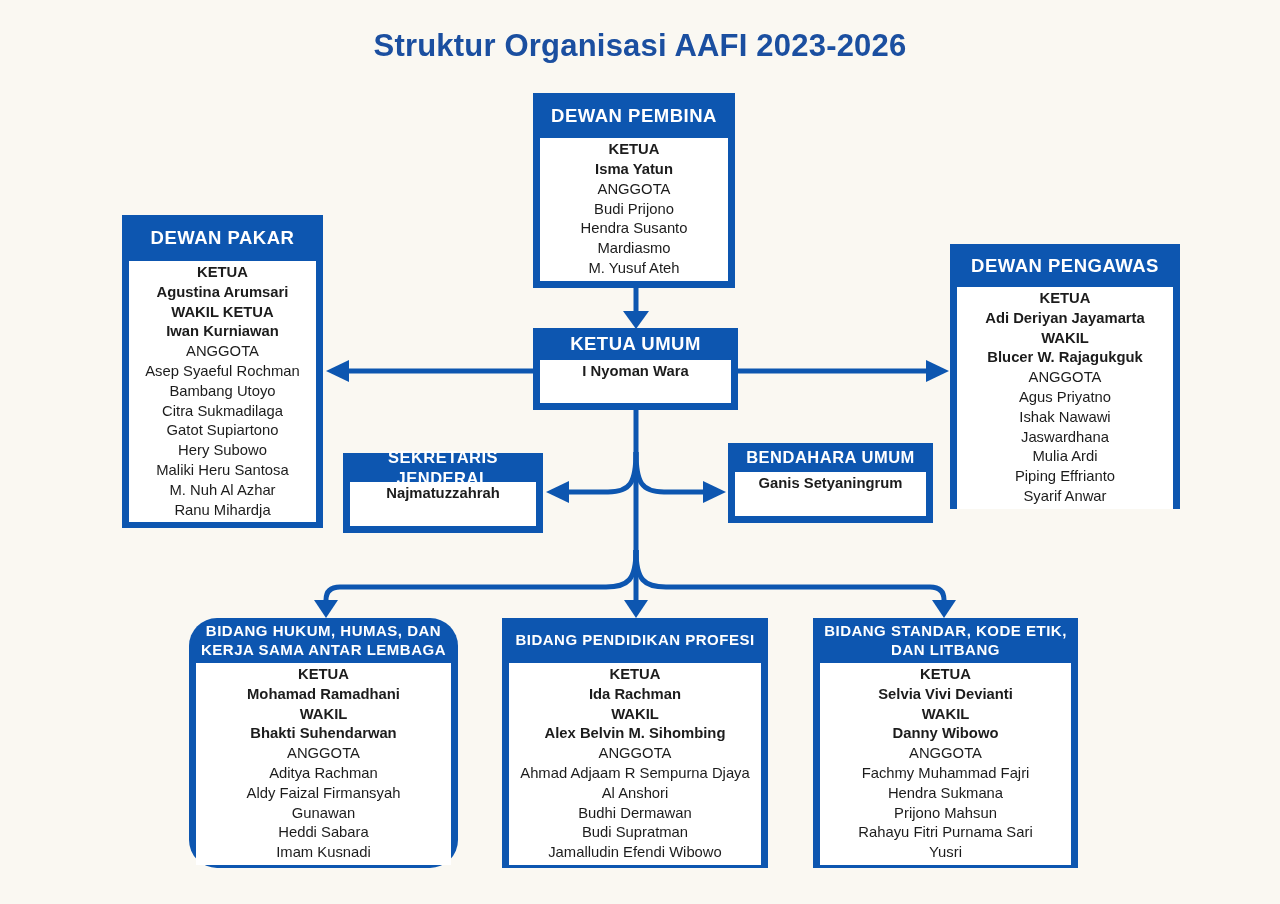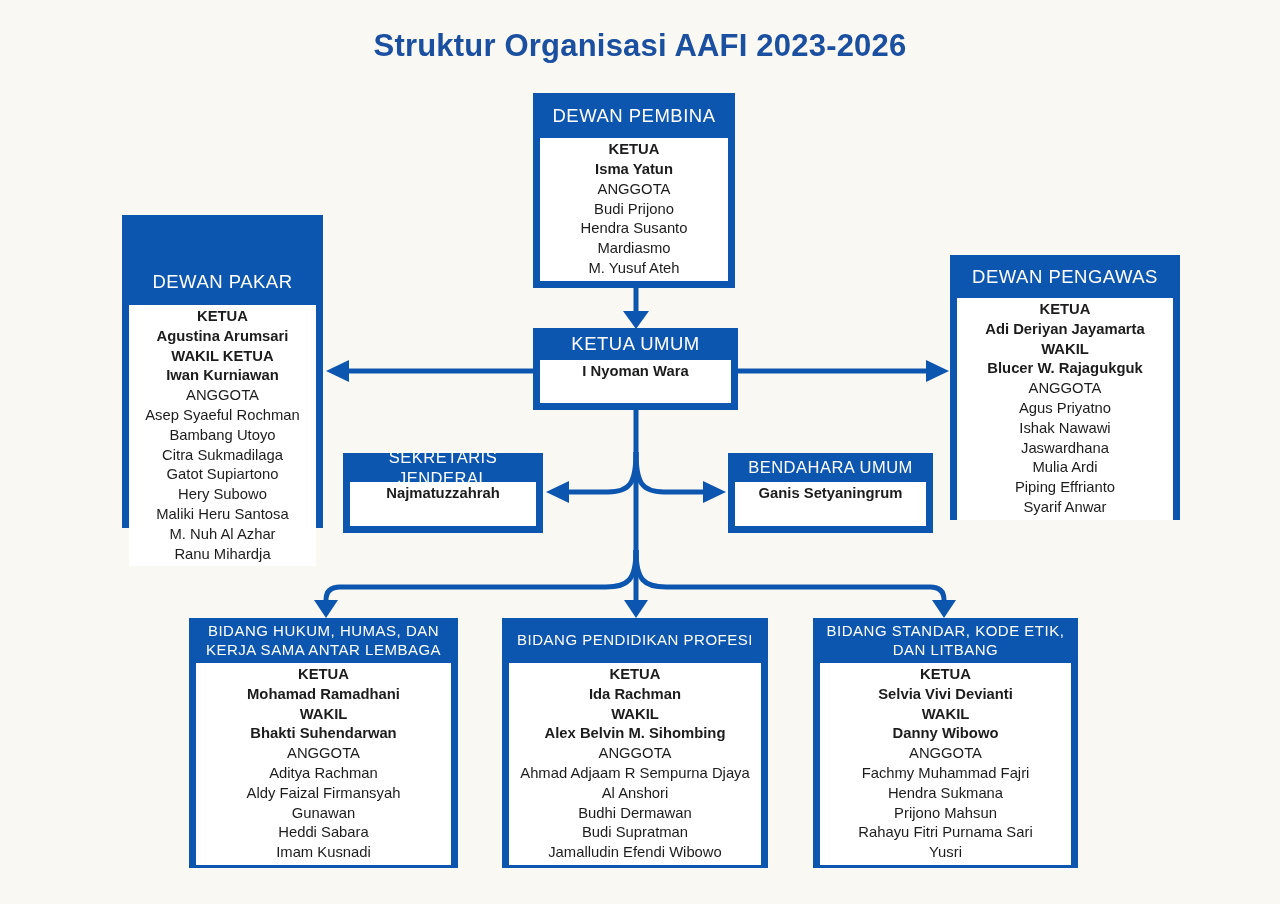--- a/index.html
+++ b/index.html
@@ -16,47 +16,47 @@
     position: absolute; left: 0; right: 0; top: 28px; margin: 0;
     text-align: center; font-size: 31px; font-weight: 700; color: var(--title); letter-spacing: 0.2px;
   }
   .connectors { position: absolute; left: 0; top: 0; width: 1280px; height: 904px; }
   .connectors path.cline { fill: none; stroke: var(--accent); stroke-width: 5; }
   .connectors polygon.carrow { fill: var(--accent); stroke: none; }
 
   .box { position: absolute; background: var(--accent); padding: 0 7px 7px 7px; display: flex; flex-direction: column; }
   .box-header {
     color: var(--header-text); display: flex; align-items: center; justify-content: center;
-    text-align: center; letter-spacing: 0.5px; padding: 2px 4px; flex: 0 0 auto; line-height: 1.25;
+    text-align: center; letter-spacing: 0.5px; padding: 2px 4px; flex: 0 0 auto; line-height: 1.25; font-weight: bold;
   }
   .box-body {
     background: #ffffff; flex: 1 1 auto; display: flex; flex-direction: column;
     align-items: center; justify-content: space-between; padding: 2px 4px;
   }
   .line { font-size: 14.8px; line-height: 19.8px; color: var(--body-text); white-space: nowrap; }
   .line.bold { font-weight: 700; }
 
   .h-lg .box-header { font-size: 18.5px; }
   .h-md .box-header { font-size: 16.5px; }
   .h-sm .box-header { font-size: 15px; }
 
   
   #box-dewan-pembina      { left: 533px; top:  93px; width: 202px; height: 195px; }
   #box-dewan-pembina .box-header { height: 45px; }
   #box-dewan-pakar        { left: 122px; top: 215px; width: 201px; height: 313px; }
-  #box-dewan-pakar .box-header { height: 46px; margin-top: 44px; }
-  #box-dewan-pengawas     { left: 950px; top: 255px; width: 230px; height: 265px; }
+  #box-dewan-pakar .box-header { height: 46px; }
+  #box-dewan-pengawas     { left: 950px; top: 244px; width: 230px; height: 265px; }
   #box-dewan-pengawas .box-header { height: 43px; }
   #box-ketua-umum         { left: 533px; top: 328px; width: 205px; height: 82px; }
   #box-ketua-umum .box-header { height: 32px; }
   #box-sekretaris-jenderal{ left: 343px; top: 453px; width: 200px; height: 80px; }
   #box-sekretaris-jenderal .box-header { height: 29px; }
-  #box-bendahara-umum     { left: 728px; top: 453px; width: 205px; height: 80px; }
+  #box-bendahara-umum     { left: 728px; top: 443px; width: 205px; height: 80px; }
   #box-bendahara-umum .box-header { height: 29px; }
-  #box-bidang-hukum       { left: 189px; top: 618px; width: 269px; height: 250px; }
+  #box-bidang-hukum       { left: 189px; top: 618px; width: 269px; height: 250px; border-radius: 28px; }
   #box-bidang-hukum .box-header { height: 45px; }
   #box-bidang-pendidikan  { left: 502px; top: 618px; width: 266px; height: 250px; }
   #box-bidang-pendidikan .box-header { height: 45px; }
   #box-bidang-standar     { left: 813px; top: 618px; width: 265px; height: 250px; }
   #box-bidang-standar .box-header { height: 45px; }
 </style>
 </head>
 <body>
 
 <div class="canvas">

